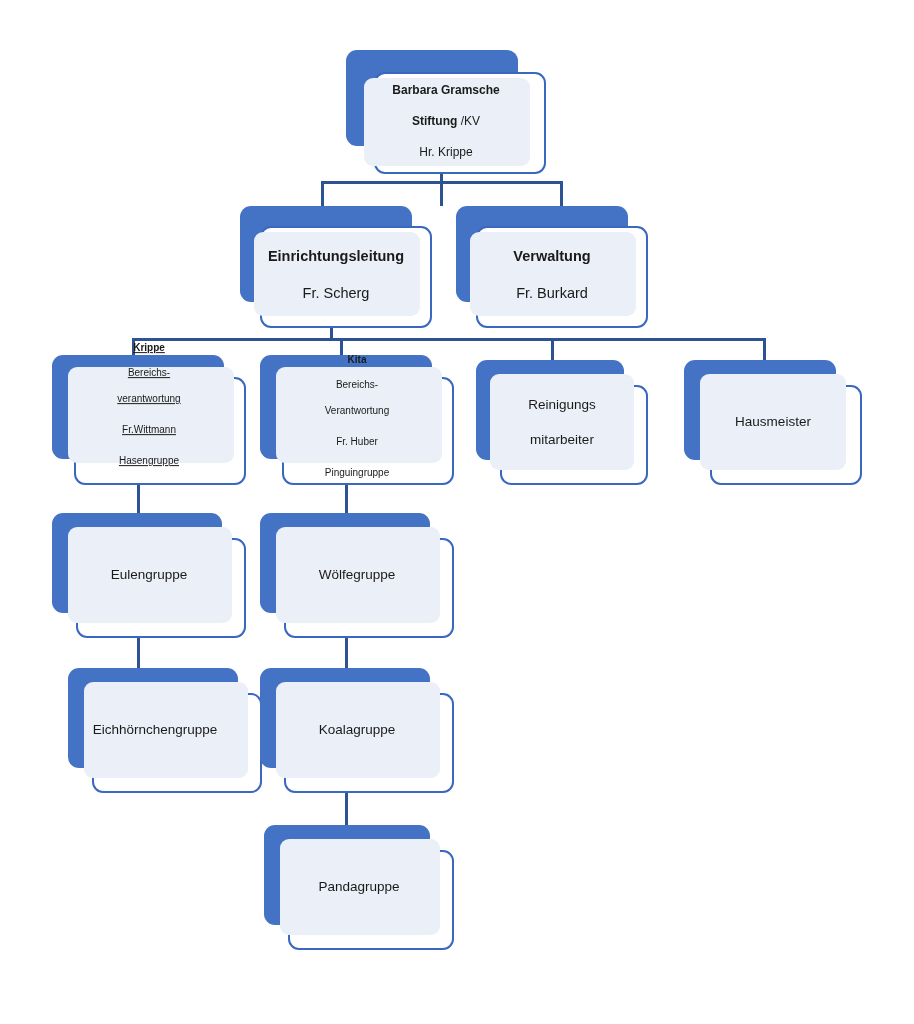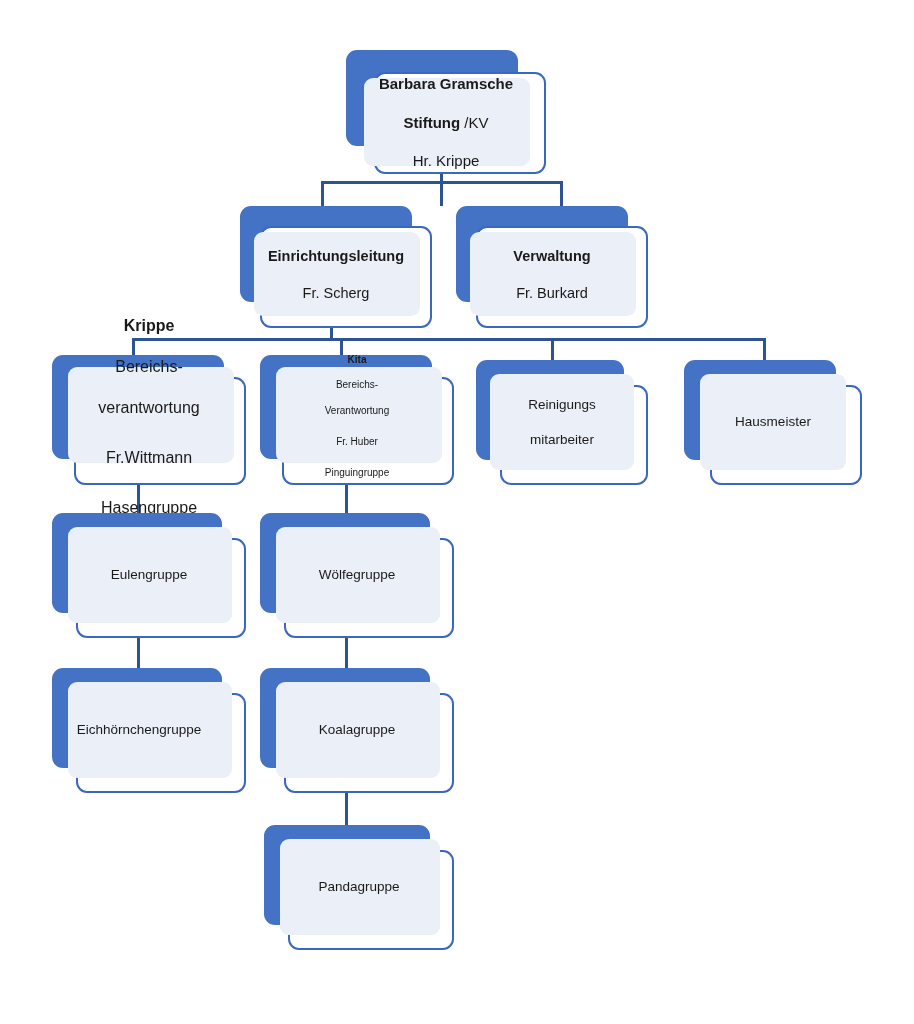--- a/index.html
+++ b/index.html
@@ -91,21 +91,21 @@
   <div class="conn conn-v" style="left:137px; top:638px; width:3px; height:34px;"></div>
 
   <div class="conn conn-v" style="left:345px; top:638px; width:3px; height:34px;"></div>
 
   <div class="conn conn-v" style="left:345px; top:793px; width:3px; height:35px;"></div>
 
   <div class="node" style="left:346px; top:50px; width:200px; height:124px;">
     <div class="shadow-plate" style="left:0; top:0; width:172px; height:96px;"></div>
     <div class="outline-plate" style="left:28px; top:22px; width:172px; height:102px;"></div>
     <div class="inner-panel" style="left:18px; top:28px; width:166px; height:88px;"></div>
-    <div class="node-text" style="top:72px; transform:translateY(-50%); font-size:15px;">
+    <div class="node-text" style="top:72px; transform:translateY(-50%); font-size:12px;">
       <span class="line bold">Barbara Gramsche</span>
       <span class="line"><b>Stiftung</b><span> /KV</span></span>
       <span class="line">Hr. Krippe</span>
     </div>
   </div>
 
   <div class="node" style="left:240px; top:206px; width:192px; height:122px;">
     <div class="shadow-plate" style="left:0; top:0; width:172px; height:96px;"></div>
     <div class="outline-plate" style="left:20px; top:20px; width:172px; height:102px;"></div>
     <div class="inner-panel" style="left:14px; top:26px; width:166px; height:84px;"></div>
@@ -122,21 +122,21 @@
     <div class="node-text" style="top:68px; transform:translateY(-50%); font-size:14.5px;">
       <span class="line bold">Verwaltung</span>
       <span class="line">Fr. Burkard</span>
     </div>
   </div>
 
   <div class="node" style="left:52px; top:355px; width:194px; height:130px;">
     <div class="shadow-plate" style="left:0; top:0; width:172px; height:104px;"></div>
     <div class="outline-plate" style="left:22px; top:22px; width:172px; height:108px;"></div>
     <div class="inner-panel" style="left:16px; top:12px; width:166px; height:96px;"></div>
-    <div class="node-text" style="top:62px; transform:translateY(-50%); font-size:16px;">
+    <div class="node-text" style="top:50px; transform:translateY(-50%); font-size:10px;text-decoration:underline;">
       <span class="line bold">Krippe</span>
       <span class="line">Bereichs-</span>
       <span class="line">verantwortung</span>
       <span class="line gap">Fr.Wittmann</span>
       <span class="line gap">Hasengruppe</span>
     </div>
   </div>
 
   <div class="node" style="left:260px; top:355px; width:194px; height:130px;">
     <div class="shadow-plate" style="left:0; top:0; width:172px; height:104px;"></div>
@@ -181,21 +181,21 @@
 
   <div class="node" style="left:260px; top:513px; width:194px; height:125px;">
     <div class="shadow-plate" style="left:0; top:0; width:170px; height:100px;"></div>
     <div class="outline-plate" style="left:24px; top:25px; width:170px; height:100px;"></div>
     <div class="inner-panel" style="left:16px; top:14px; width:164px; height:96px;"></div>
     <div class="node-text" style="top:62px; transform:translateY(-50%); font-size:13.5px;">
       <span class="line">Wölfegruppe</span>
     </div>
   </div>
 
-  <div class="node" style="left:52px; top:668px; width:174px; height:125px;">
+  <div class="node" style="left:68px; top:668px; width:174px; height:125px;">
     <div class="shadow-plate" style="left:0; top:0; width:170px; height:100px;"></div>
     <div class="outline-plate" style="left:24px; top:25px; width:170px; height:100px;"></div>
     <div class="inner-panel" style="left:16px; top:14px; width:164px; height:96px;"></div>
     <div class="node-text" style="top:62px; transform:translateY(-50%); font-size:13.5px;">
       <span class="line">Eichhörnchengruppe</span>
     </div>
   </div>
 
   <div class="node" style="left:260px; top:668px; width:194px; height:125px;">
     <div class="shadow-plate" style="left:0; top:0; width:170px; height:100px;"></div>

